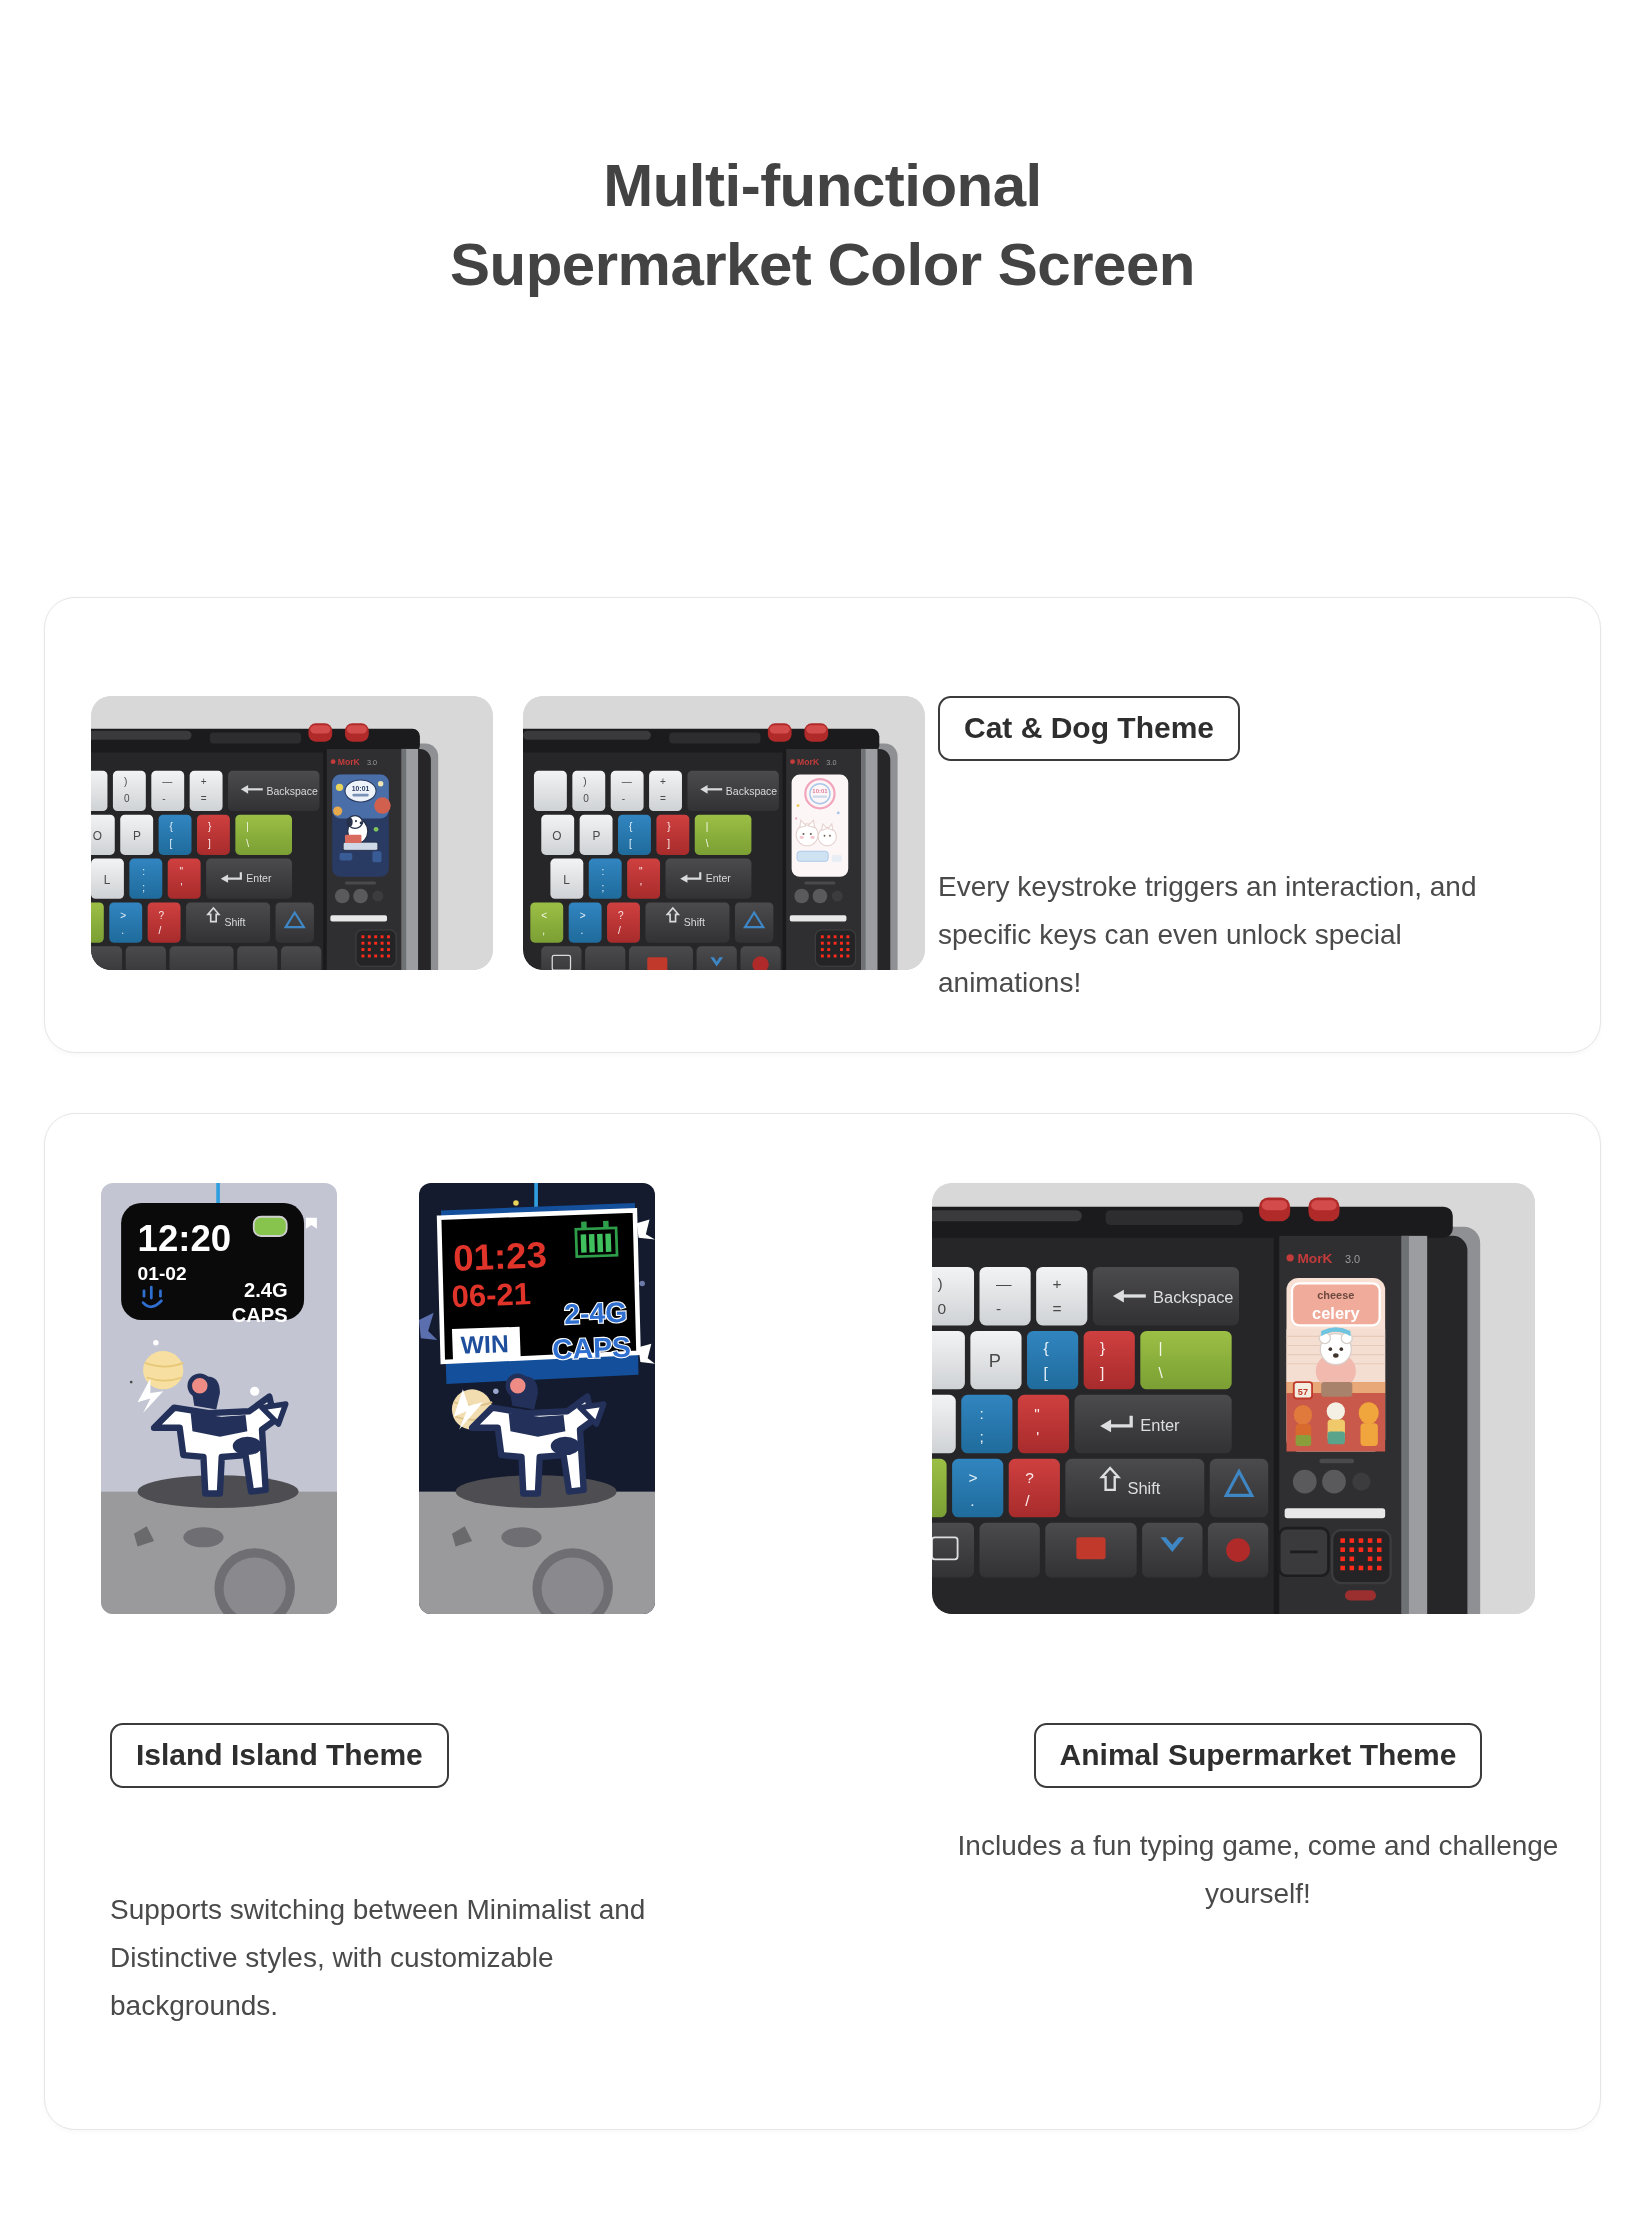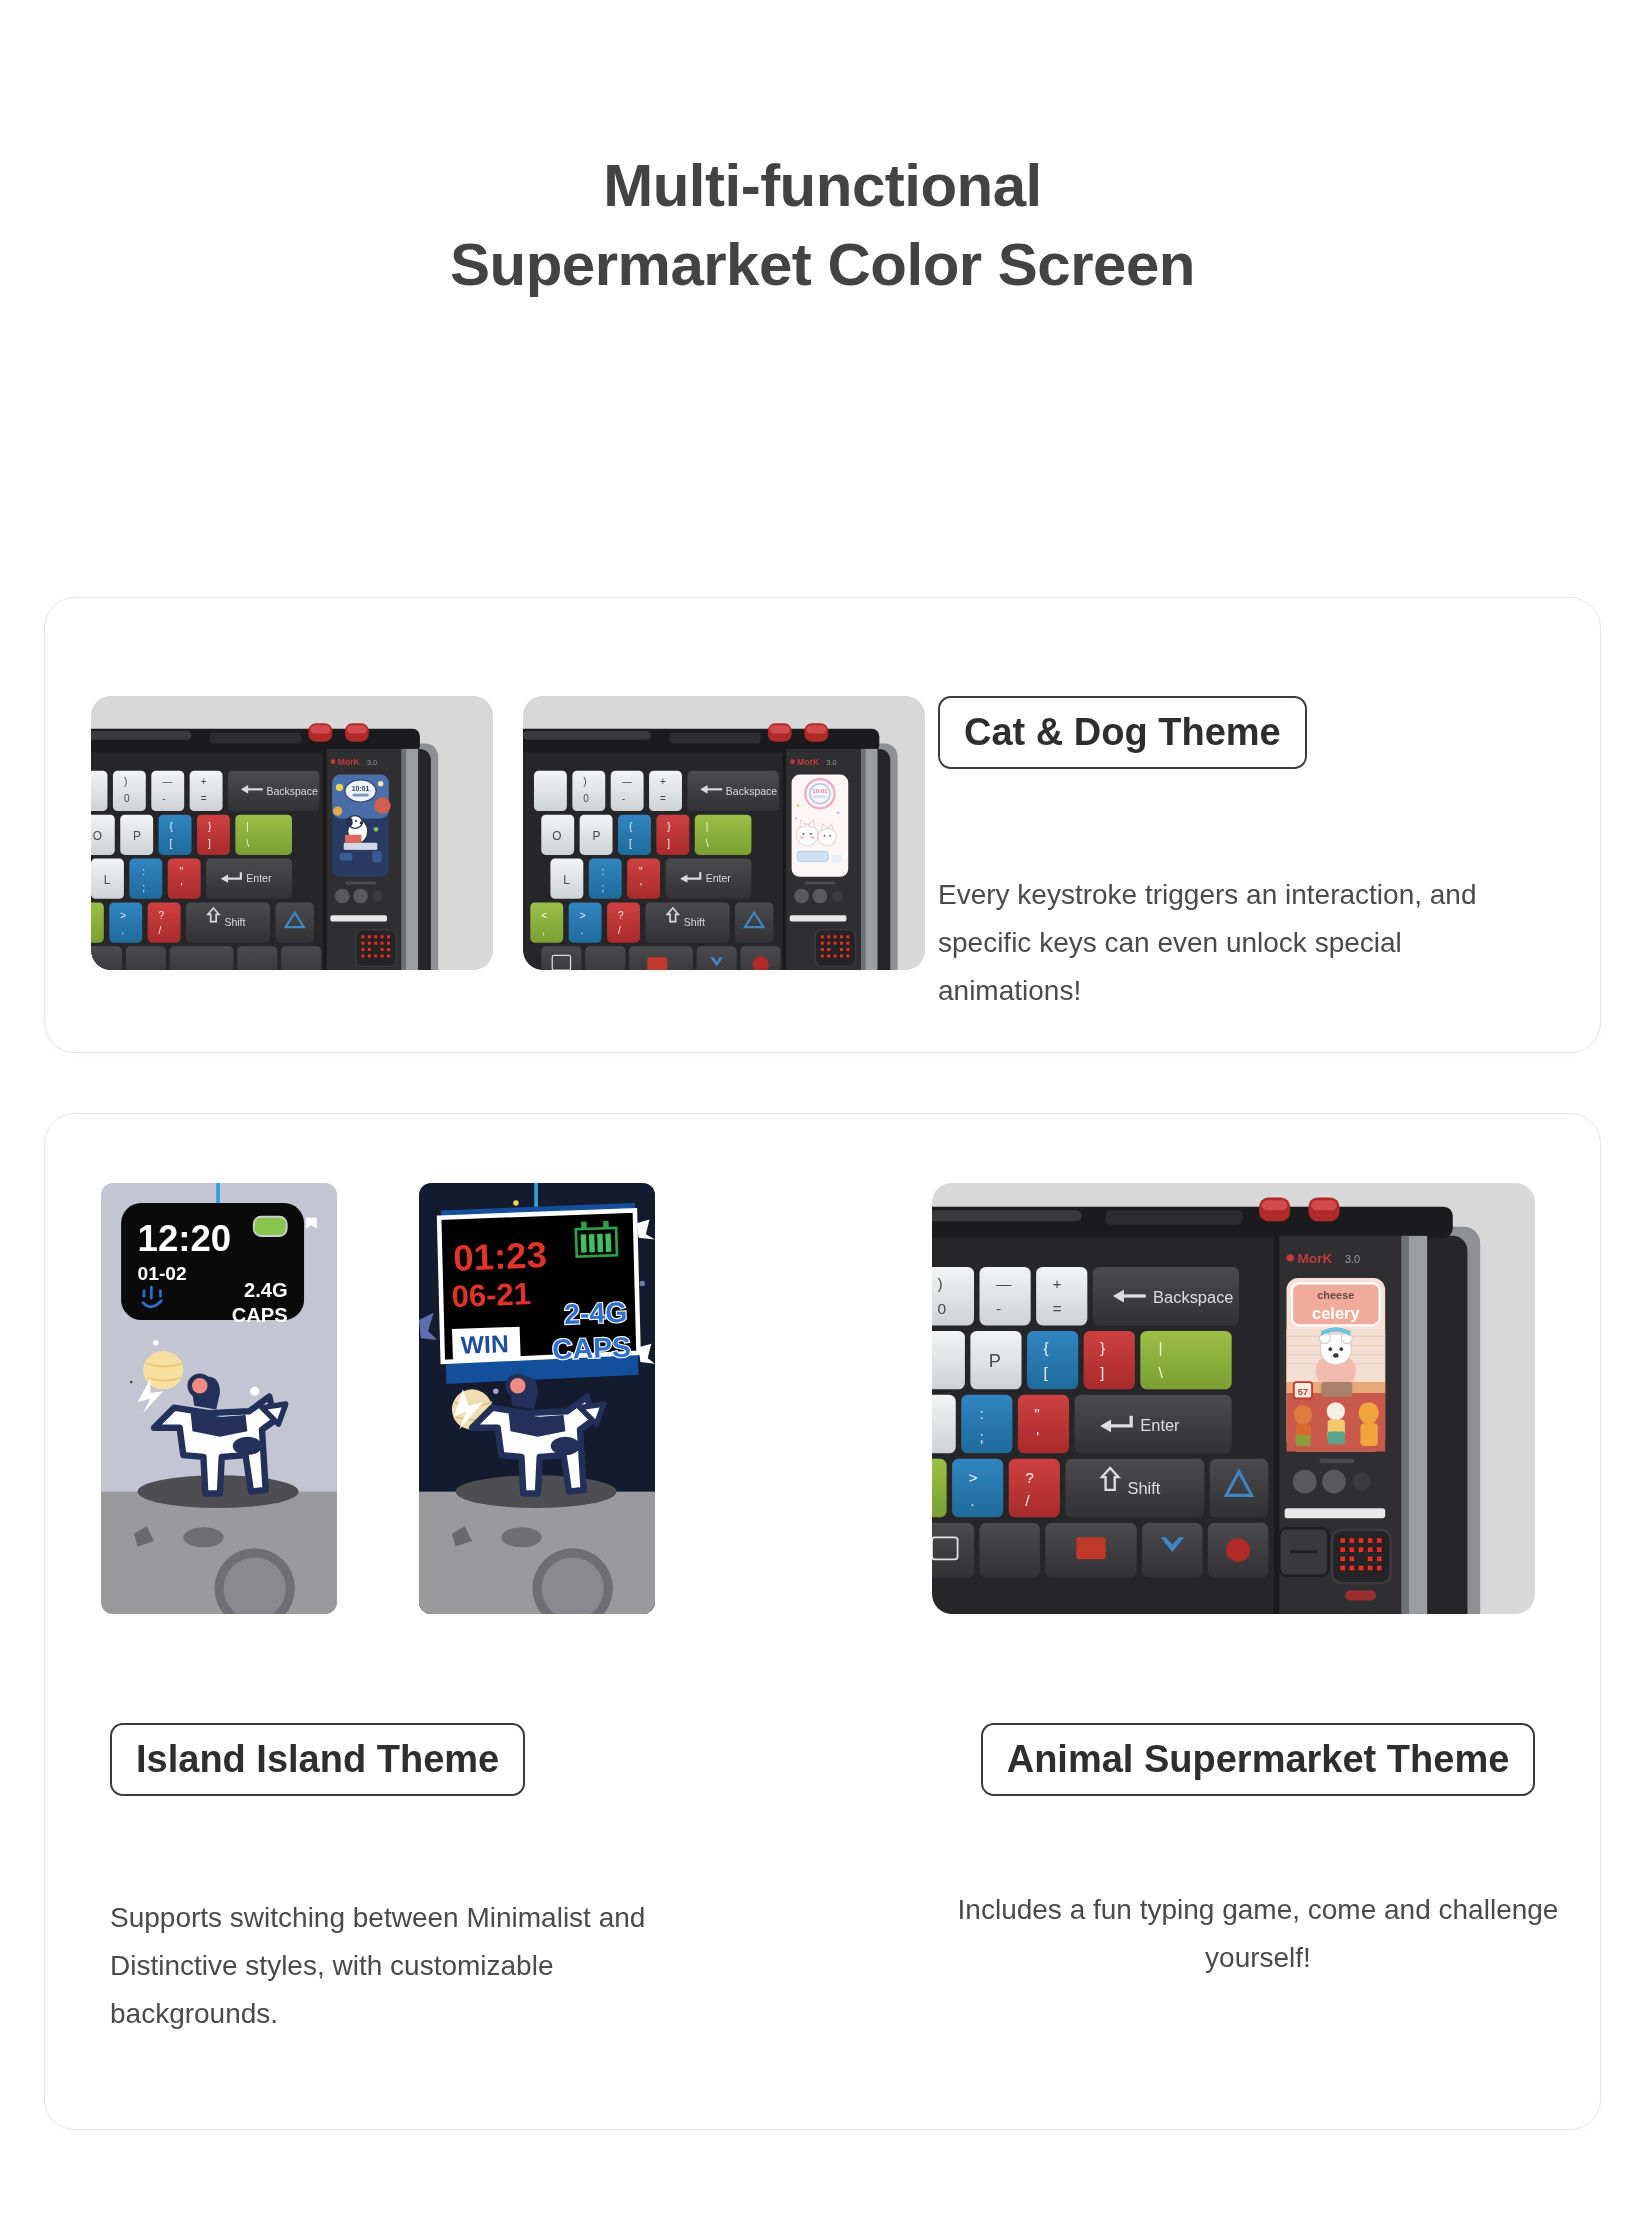--- a/index.html
+++ b/index.html
@@ -30,21 +30,21 @@
   }
   #card-cat-dog { left: 44px; top: 597px; width: 1557px; height: 456px; }
   #card-themes  { left: 44px; top: 1113px; width: 1557px; height: 1017px; }
 
   
   .pill {
     display: inline-block;
     border: 2.7px solid #3b3b3b;
     border-radius: 12.8px;
     padding: 14.6px 24px 16.4px 24px;
-    font-size: 38px; font-weight: 700; color: #2e2e2e;
+    font-size: 30px; font-weight: 700; color: #2e2e2e;
     white-space: nowrap; line-height: 1;
   }
   .body-text {
     font-size: 28px; line-height: 1.72; color: #4a4a4a; font-weight: 400;
   }
 
   
   #cd-shots { position: absolute; left: 91px; top: 696px; display: flex; gap: 30px; }
   .kb-shot {
     width: 402px; height: 274px;
@@ -57,21 +57,21 @@
   
   #di-screens { position: absolute; left: 101px; top: 1183px; display: flex; gap: 82px; }
   .di-screen { width: 236px; height: 431px; position: relative; overflow: hidden; border-radius: 12px; }
 
   #di-text { position: absolute; left: 110px; top: 1723px; width: 567px; }
   #di-desc { margin-top: 98px; }
 
   #as-shot-wrap { position: absolute; left: 932px; top: 1183px; width: 603px; height: 431px;
                   border-radius: 20px; overflow: hidden; background: #d8d8d8; }
   #as-text { position: absolute; left: 938px; top: 1723px; width: 640px; text-align: center; }
-  #as-desc { margin-top: 90px; }
+  #as-desc { margin-top: 34px; }
 
   
   .kb-svg { display:block; width:100%; height:100%; }
 </style>
 </head>
 <body>
 
 <div class="page">
 
   <h1 class="page-title">

